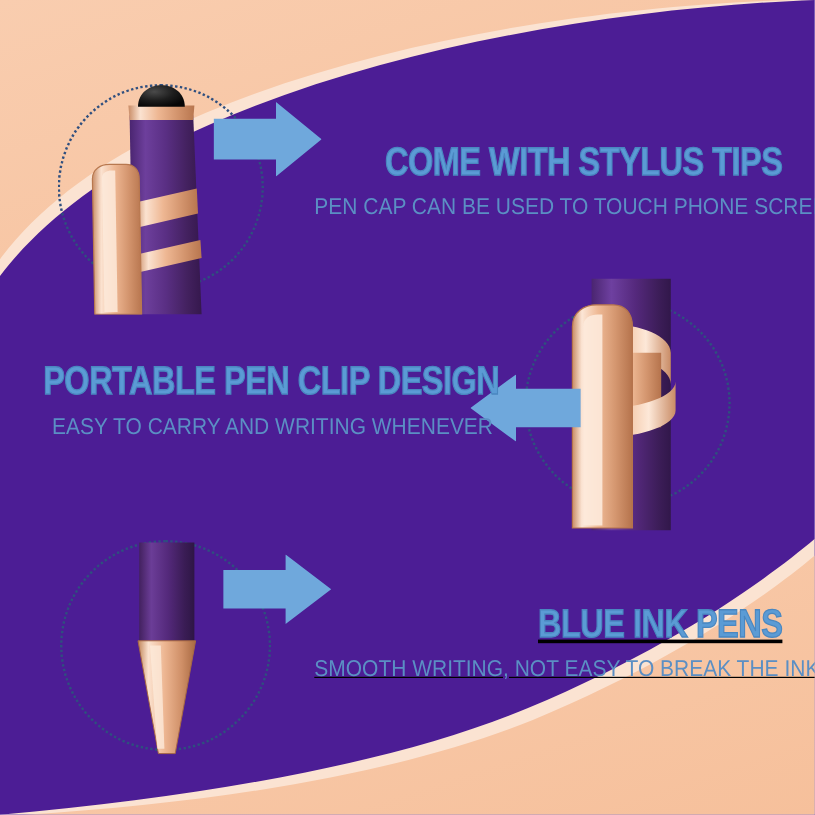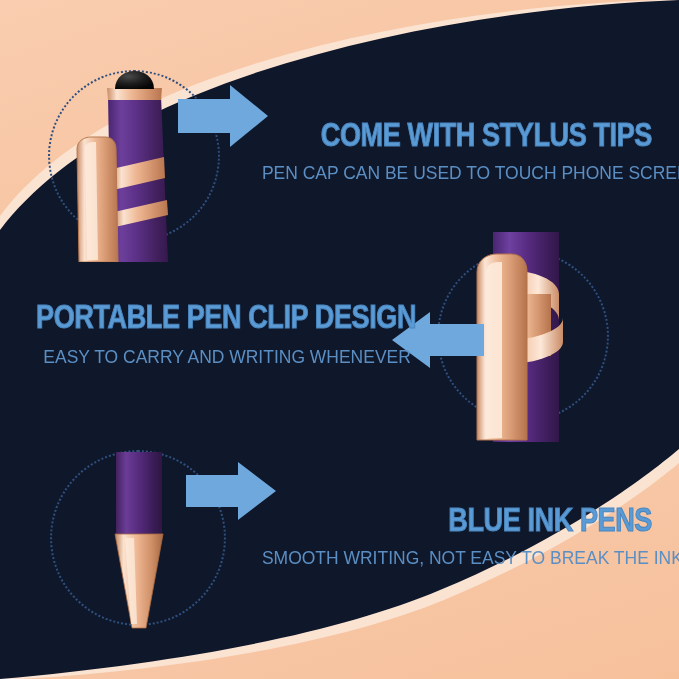--- a/index.html
+++ b/index.html
@@ -8,21 +8,21 @@
     font-family:"Liberation Sans", sans-serif;
     background:#ffffff;
     position:relative;
     overflow:hidden;
   }
 
   #stage {
     position:absolute;
     left:0; top:0;
     width:679px; height:679px;
-    background:#0f172a;
+    background:#4c1d95;
     overflow:hidden;
   }
 
   
   .swoosh-layer {
     position:absolute;
     left:0; top:0;
     width:679px; height:679px;
     pointer-events:none;
   }
@@ -86,21 +86,21 @@
   
   #feat2-circle { left:437px; top:250px; width:172px; height:172px; }
   #feat2-pen    { left:455px; top:232px; width:140px; height:210px; }
   #feat2-arrow  { left:392px; top:312px; width:92px;  height:56px; }
   #feat2-text   { left:8px;   top:300px; width:372px; height:86px;margin-left:28px; }
 
   
   #feat3-circle { left:50px;  top:450px; width:176px; height:176px; }
   #feat3-pen    { left:90px;  top:450px; width:100px; height:180px; }
   #feat3-arrow  { left:186px; top:462px; width:90px;  height:58px; }
-  #feat3-text   { left:228px; top:503px; width:424px; height:82px; }
+  #feat3-text   { left:228px; top:503px; width:424px; height:82px;text-decoration:underline; }
 </style>
 </head>
 <body>
 
 <div id="stage">
 
   <svg class="swoosh-layer" viewBox="0 0 679 679" width="679" height="679">
     <defs>
       <linearGradient id="peachGrad" x1="0" y1="0" x2="1" y2="1">
         <stop offset="0%" stop-color="#f9cdaf"></stop>

